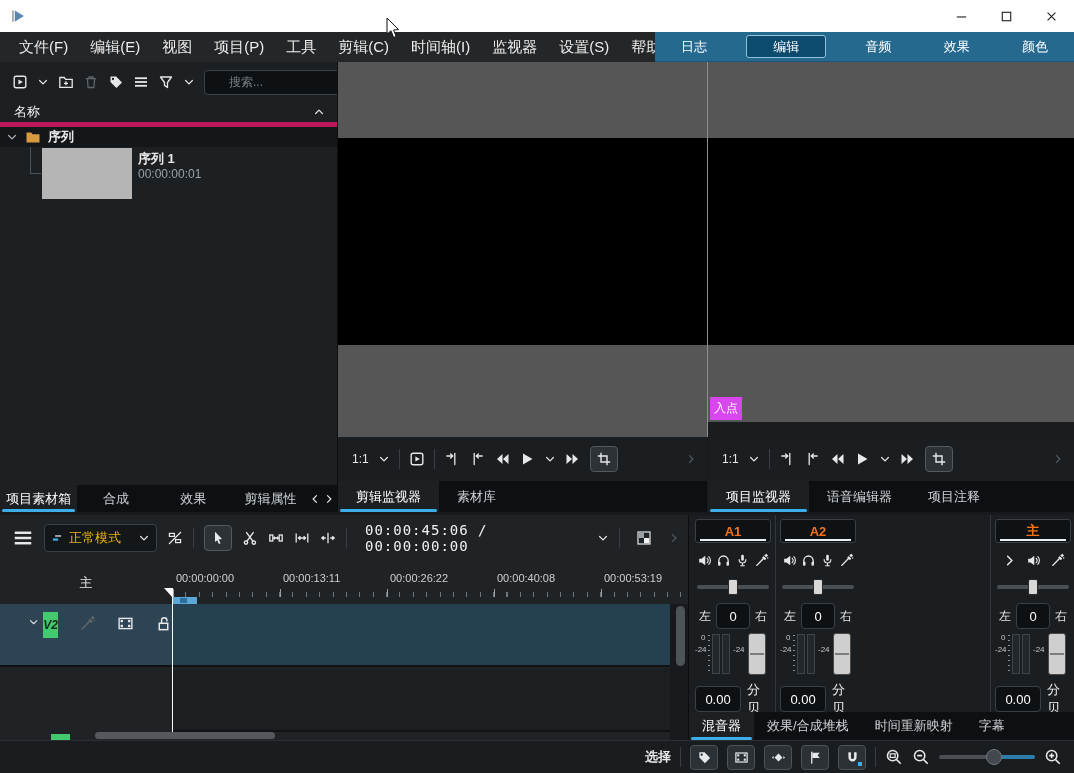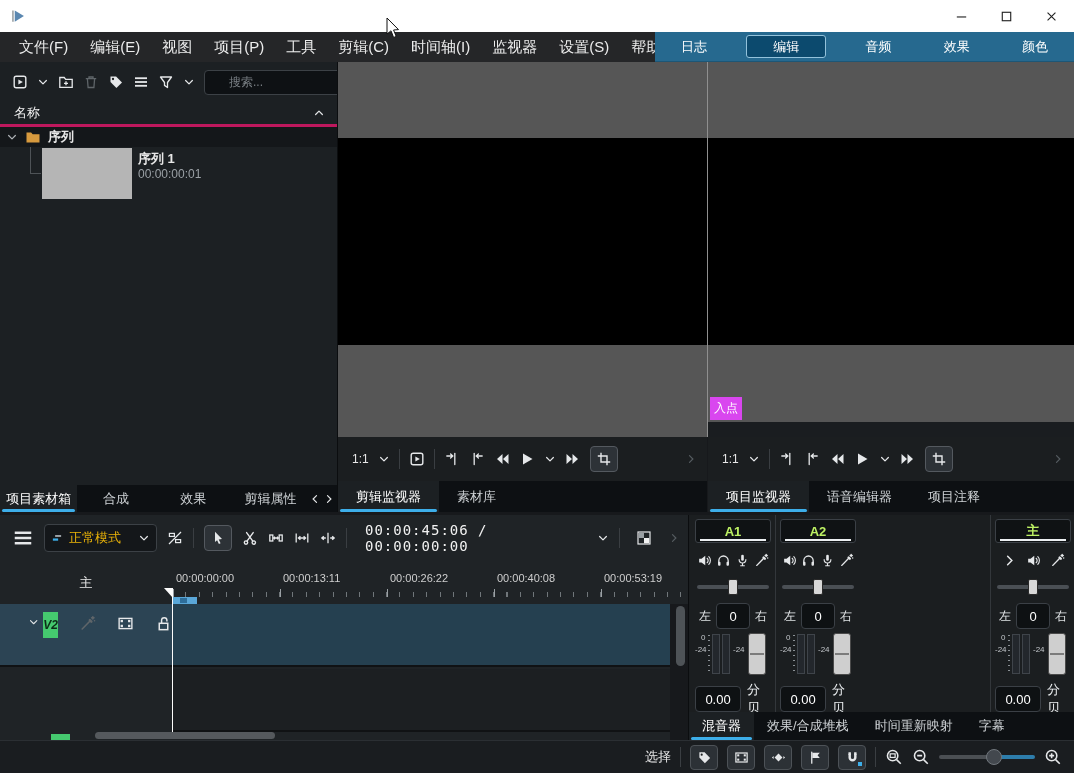--- a/index.html
+++ b/index.html
@@ -33,21 +33,21 @@
   .workspaces { position:absolute; right:0; top:0; width:419px; height:30px; background:#26698f; display:flex; align-items:stretch; border-bottom:1px solid #1d5676; }
   .ws-tab { flex:1; display:flex; align-items:center; justify-content:center; color:#fff; font-size:13px; }
   .ws-tab.active { background:#0c4a6e; border:1px solid #93c2db; border-radius:3px; margin:3px 13px; }
 
   
   .bin { position:absolute; left:0; top:62px; width:337px; height:423px; background:#1c2023; }
   .bin-toolbar { height:40px; display:flex; align-items:center; padding:0 8px 0 12px; }
   .bin-toolbar > * { margin-right:9px; }
   .search { flex:1; height:25px; margin-right:2px; background:#0e1114; border:1px solid #3c4146; border-radius:4px; color:#c9ccd0; font-size:12px; padding:0 24px; outline:none; }
   .search::placeholder { color:#787e83; }
-  .bin-name-row { height:25px; display:flex; align-items:center; border-bottom:3px solid #be185d; }
+  .bin-name-row { height:25px; display:flex; align-items:center; border-bottom:5px solid #be185d; }
   .bin-name-row .lbl { margin-left:14px; font-size:13px; color:#f2f2f2; }
   .bin-name-row .chev { margin-left:auto; margin-right:12px; }
   .folder-row { height:20px; background:#14171a; display:flex; align-items:center; }
   .folder-row .chev { margin-left:6px; color:#aeb2b6; }
   .folder-row .fold { margin-left:7px; }
   .folder-row .name { margin-left:7px; font-weight:bold; font-size:13px; }
   .clip-row { position:relative; height:53px; }
   .tree-v { position:absolute; left:30px; top:0; width:1px; height:27px; background:#4e5357; }
   .tree-h { position:absolute; left:30px; top:26px; width:11px; height:1px; background:#4e5357; }
   .thumb { position:absolute; left:42px; top:1px; width:90px; height:51px; background:#b5b5b5; }
@@ -119,21 +119,21 @@
   .tl-void { position:absolute; left:670px; top:44px; right:0; bottom:0; background:#17191c; }
   .stub-head { position:absolute; left:0; top:174px; width:172px; height:6px; background:#1f2326; }
   .stub-badge { position:absolute; left:51px; top:174px; width:19px; height:6px; background:#45c96f; }
   .vscroll { position:absolute; left:676px; top:46px; width:9px; height:60px; background:#4e5357; border-radius:4.5px; z-index:6; }
   .hscroll { position:absolute; left:95px; top:172px; width:180px; height:7px; background:#55595d; border-radius:3.5px; z-index:6; }
 
   
   .mixer { position:absolute; left:688px; top:515px; width:386px; height:225px; background:#1b1e20; border-left:1px solid #0b0d0f; }
   .chan-sep { position:absolute; top:0; width:1px; height:197px; background:#33373b; }
   .chan { position:absolute; top:0; width:76px; height:197px; }
-  .chan .ctitle { position:absolute; left:0; top:4px; width:100%; height:24px; background:#0f1214; border:1px solid #3b4046; border-radius:3px; display:flex; align-items:center; justify-content:center; font-size:13px; font-weight:bold; color:#bef264; }
+  .chan .ctitle { position:absolute; left:0; top:4px; width:100%; height:24px; background:#0f1214; border:1px solid #3b4046; border-radius:3px; display:flex; align-items:center; justify-content:center; font-size:13px; font-weight:bold; color:#f97316; }
   .chan .ctitle::after { content:""; position:absolute; left:4px; right:4px; bottom:1px; height:2px; background:#eceff1; }
   .chan .cicons { position:absolute; left:0; top:36px; width:100%; height:18px; display:flex; align-items:center; justify-content:center; gap:4px; }
   .chan .cicons .ico { width:15px; height:15px; }
   .slider-track { position:absolute; left:2px; right:2px; top:70px; height:4px; background:#4a4f54; border-radius:2px; }
   .slider-handle { position:absolute; left:33px; top:64px; width:10px; height:16px; background:#d8d8d8; border:1px solid #2a2a2a; border-radius:2px; }
   .bal-row { position:absolute; left:0; top:88px; width:100%; height:26px; display:flex; align-items:center; justify-content:center; gap:5px; }
   .bal-lbl { font-size:12px; color:#dfe2e4; }
   .num-box { width:34px; height:26px; background:#0e1113; border:1px solid #3b4046; border-radius:4px; display:flex; align-items:center; justify-content:center; font-size:13px; color:#fff; }
   .meter-wrap { position:absolute; left:0; top:118px; width:100%; height:44px; }
   .m-max { position:absolute; left:6px; top:0; font-size:8px; color:#c3c7cb; }
@@ -145,21 +145,21 @@
   .m-min2 { position:absolute; left:38px; top:12px; font-size:8px; color:#c3c7cb; }
   .fader { position:absolute; left:53px; top:0px; width:18px; height:42px; background:#cfcfcf; border:1px solid #4a4a4a; border-radius:3px; }
   .fader::after { content:""; position:absolute; left:1px; right:1px; top:19px; height:2px; background:#7c7c7c; }
   .db-row { position:absolute; left:0; top:166px; width:100%; display:flex; align-items:center; gap:6px; }
   .db-box { width:50px; height:26px; background:#0e1113; border:1px solid #3b4046; border-radius:4px; display:flex; align-items:center; justify-content:center; font-size:13px; color:#fff; }
   .db-unit { font-size:13px; color:#eceff1; }
   .mixer-tabs { position:absolute; left:0; top:197px; width:100%; height:28px; }
   .mixer-tabs .tab { padding:0 13px; }
 
   
-  .statusbar { position:absolute; left:0; top:740px; width:1074px; height:33px; background:#1a1d20; border-top:1px solid #2b2f33; display:flex; align-items:center; justify-content:flex-end; padding-right:12px; gap:9px; }
+  .statusbar { position:absolute; left:0; top:740px; width:1074px; height:33px; background:#1a1d20; border-top:1px solid #2b2f33; display:flex; align-items:center; justify-content:flex-end; padding-right:12px; gap:9px;font-weight:bold; }
   .sb-btn { position:relative; width:28px; height:25px; background:#2c3136; border:1px solid #4d5257; border-radius:4px; display:flex; align-items:center; justify-content:center; }
   .sb-btn .ico { width:15px; height:15px; }
   .snap-dot { position:absolute; right:3px; bottom:3px; width:4px; height:4px; background:#3daee9; }
   .zslider { position:relative; width:96px; height:16px; }
   .zslider .t-gray { position:absolute; left:0; top:6px; width:56px; height:4px; background:#4b4f53; border-radius:2px; }
   .zslider .t-blue { position:absolute; left:56px; right:0; top:6px; height:4px; background:#2d7dab; border-radius:2px; }
   .zslider .zhandle { position:absolute; left:47px; top:0px; width:16px; height:16px; border-radius:50%; background:#43484e; border:1px solid #71777d; }
 </style>
 </head>
 <body>

